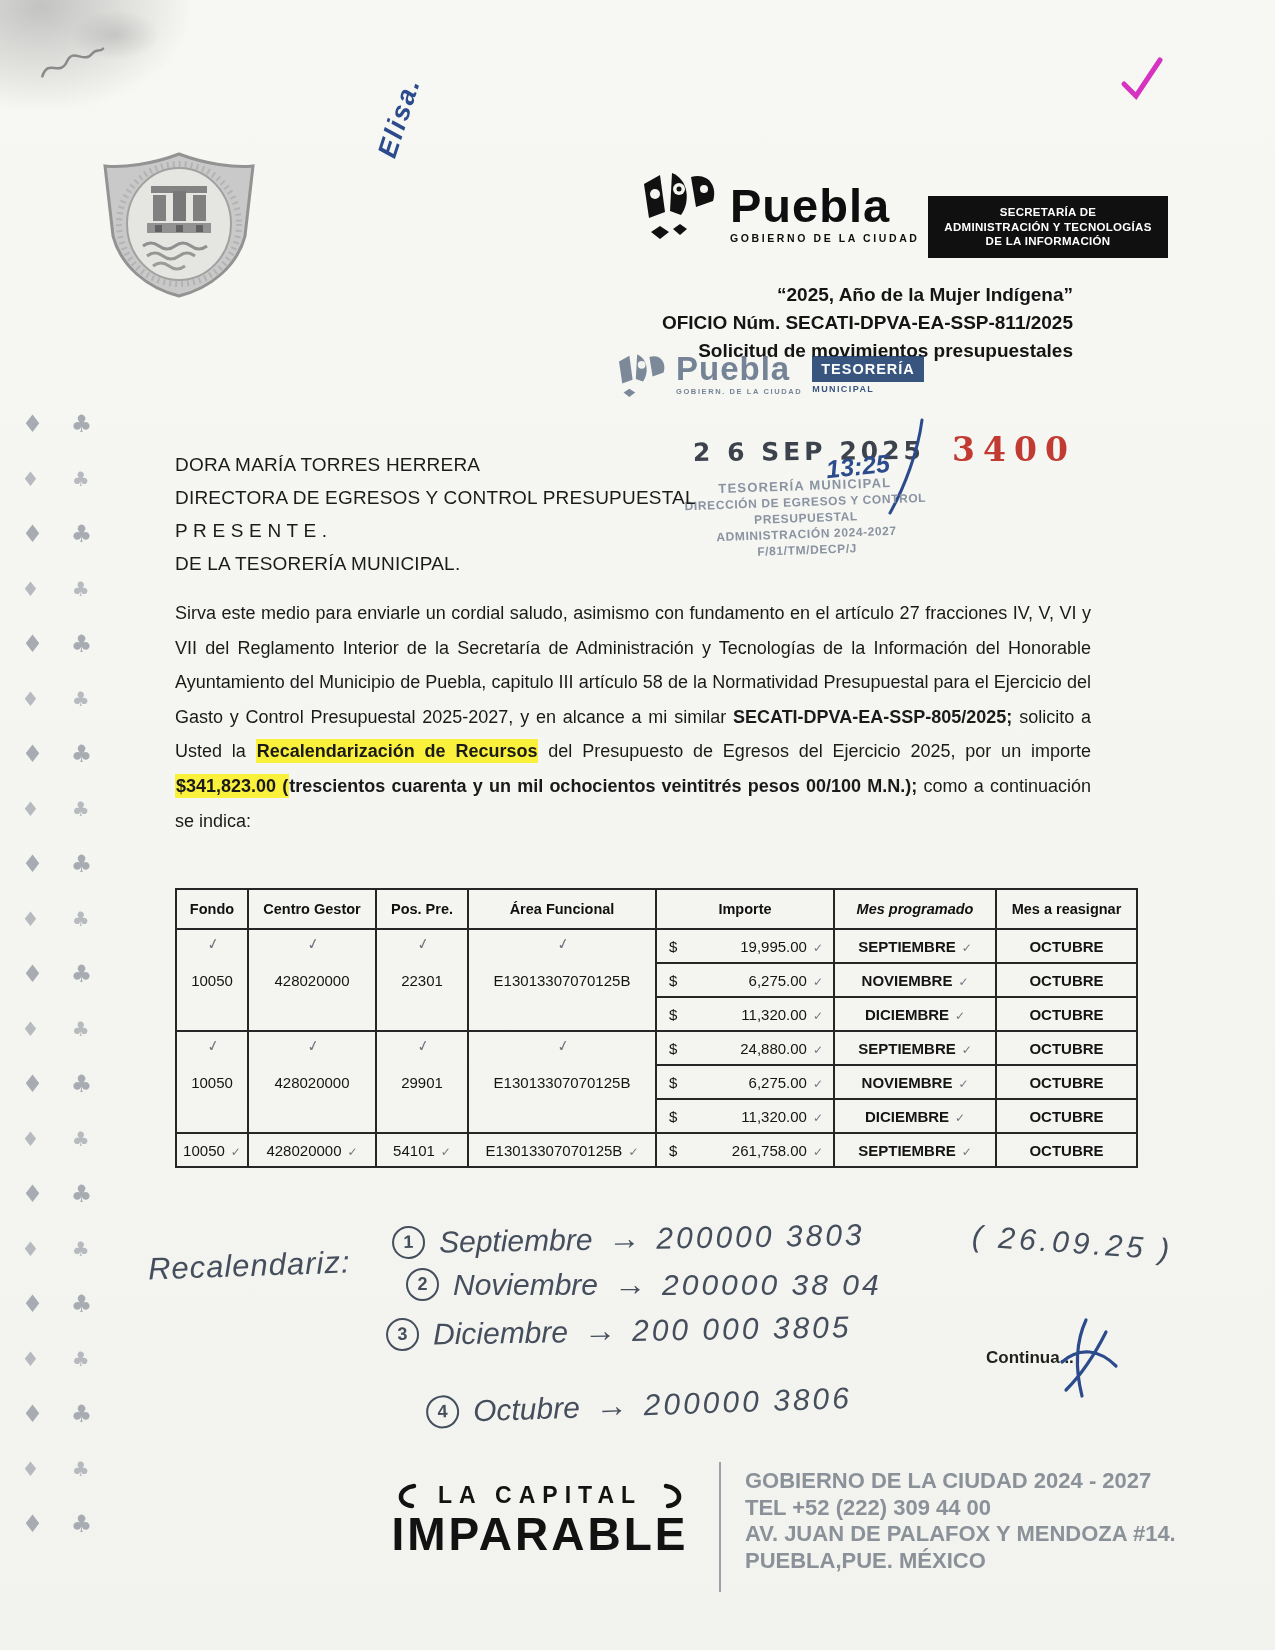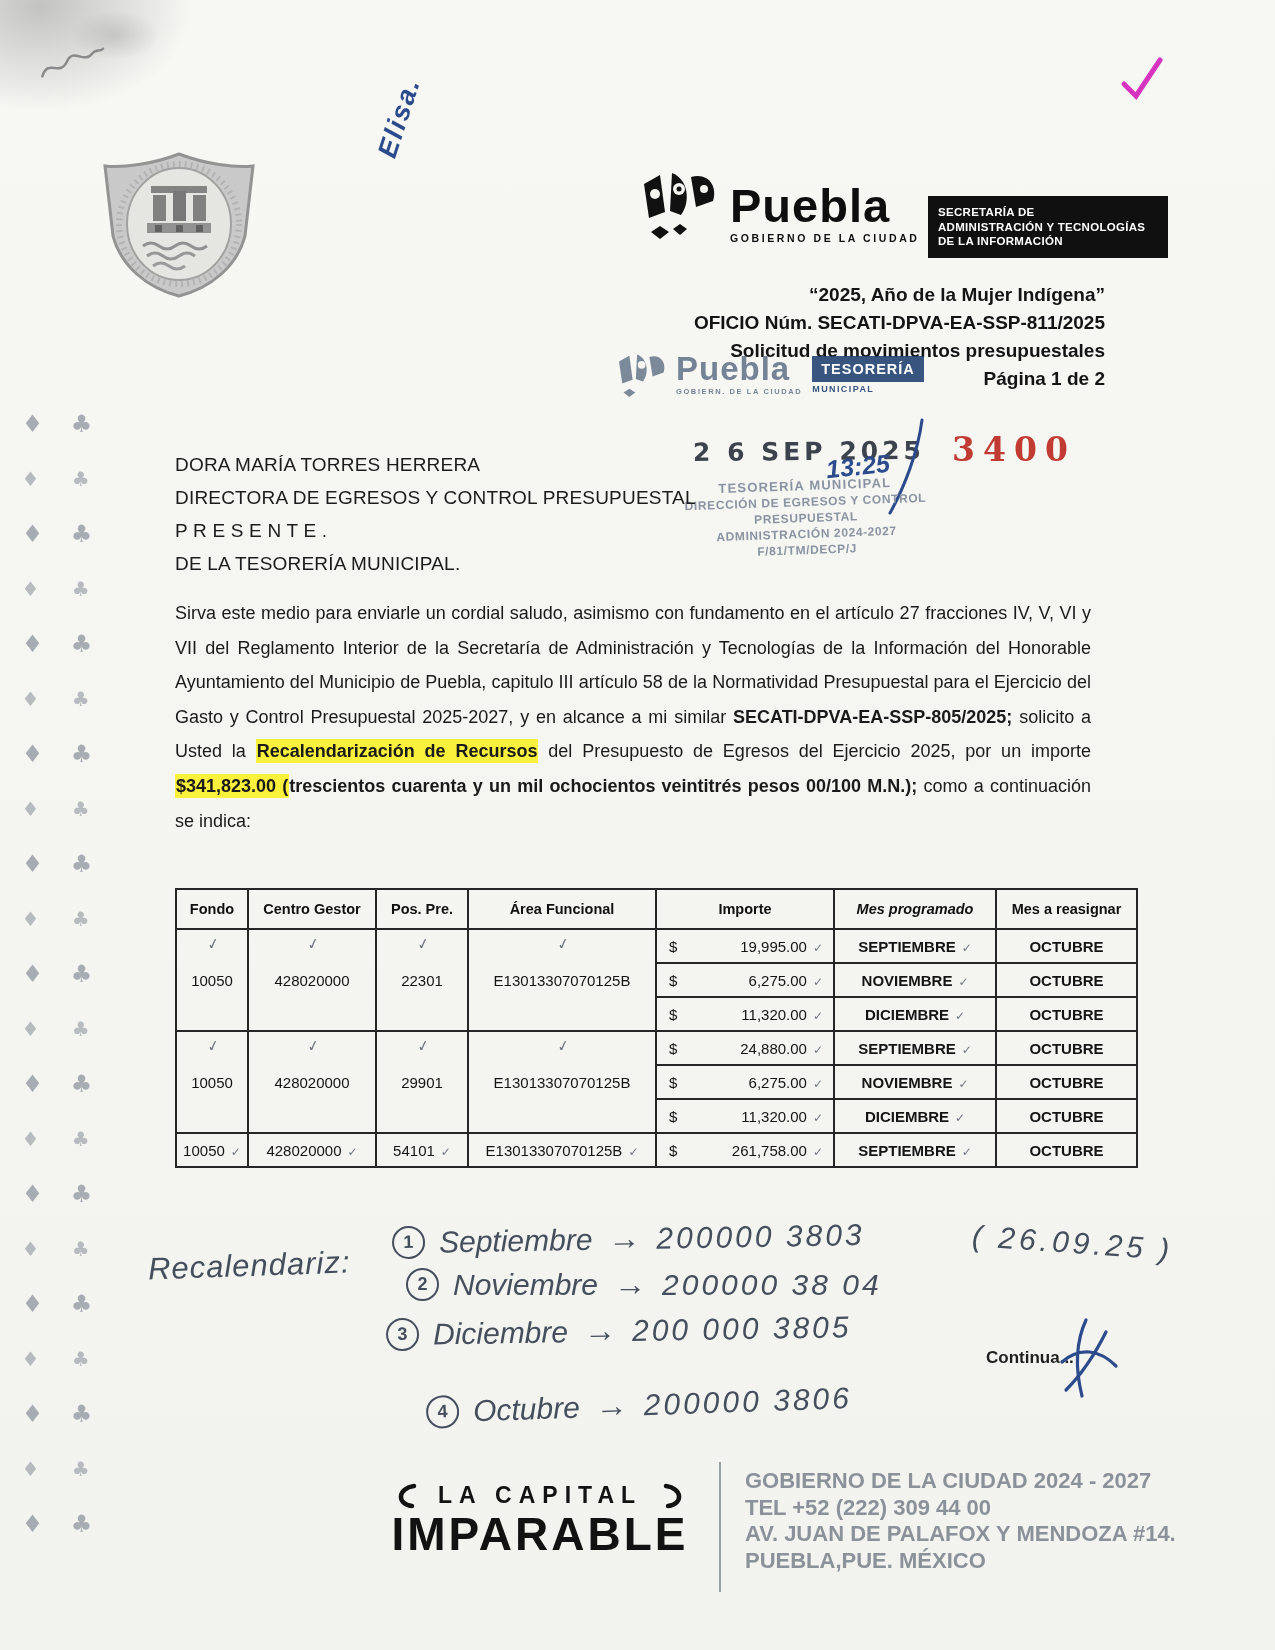--- a/index.html
+++ b/index.html
@@ -27,24 +27,24 @@
          color:#2b4b8c;font-size:27px;font-style:italic;letter-spacing:2px;font-weight:600;}
 
   .pinkcheck{position:absolute;left:1116px;top:54px;}
 
   
   .brand{position:absolute;left:630px;top:170px;display:flex;align-items:flex-start;}
   .brand-text{margin-left:4px;margin-top:12px;}
   .brand-name{font-size:47px;font-weight:800;letter-spacing:1px;line-height:1;color:#0e0e0e;}
   .brand-sub{font-size:10.5px;font-weight:700;letter-spacing:2.6px;margin-top:3px;color:#0e0e0e;}
   .secretary-box{position:absolute;left:928px;top:196px;width:220px;background:#101010;color:#fff;
-                 padding:9px 10px;font-size:11.5px;font-weight:700;line-height:14.5px;letter-spacing:.3px;}
-
-  
-  .hdr{position:absolute;left:575px;top:281px;width:530px;text-align:right;font-weight:700;font-size:19px;color:#141414;}
+                 padding:9px 10px;font-size:11.5px;font-weight:700;line-height:14.5px;letter-spacing:.3px;text-align:center;}
+
+  
+  .hdr{position:absolute;left:543px;top:281px;width:530px;text-align:right;font-weight:700;font-size:19px;color:#141414;}
   .hdr div{line-height:28px;}
 
   
   .tstamp{position:absolute;left:610px;top:352px;display:flex;align-items:flex-start;opacity:.88;z-index:1;}
   .tstamp-text{margin-left:4px;}
   .tstamp-name{font-size:33px;font-weight:800;color:#64748a;letter-spacing:1px;line-height:1;}
   .tstamp-sub{font-size:7.5px;color:#64748a;letter-spacing:1.6px;font-weight:700;margin-top:2px;text-align:right;}
   .tstamp-right{margin-left:10px;margin-top:4px;}
   .tstamp-box{background:#1d3f6e;color:#fff;font-weight:800;font-size:14.5px;padding:5px 9px;letter-spacing:1px;}
   .tstamp-box-sub{font-size:9px;color:#1d3f6e;font-weight:800;letter-spacing:1.4px;margin-top:2px;}
@@ -186,21 +186,20 @@
   <div class="secretary-box">
     <div>SECRETARÍA DE</div>
     <div>ADMINISTRACIÓN Y TECNOLOGÍAS</div>
     <div>DE LA INFORMACIÓN</div>
   </div>
 
   <div class="hdr">
     <div>“2025, Año de la Mujer Indígena”</div>
     <div>OFICIO Núm. SECATI-DPVA-EA-SSP-811/2025</div>
     <div>Solicitud de movimientos presupuestales</div>
-    <div>Página 1 de 2</div>
   </div>
 
   <div class="tstamp">
     <svg width="62" height="54" viewBox="0 0 96 82">
       <path d="M14,14 L30,5 L35,42 L19,48 Z" fill="#6b7a8d"></path>
       <path d="M42,3 C58,9 61,31 51,45 L40,41 Z" fill="#6b7a8d"></path>
       <circle cx="49" cy="19" r="6" fill="#f4f4f0"></circle>
       <path d="M61,7 C77,2 88,15 83,31 L66,37 Z" fill="#6b7a8d"></path>
       <path d="M30,56 L39,62 L30,69 L21,62 Z" fill="#6b7a8d"></path>
     </svg>

